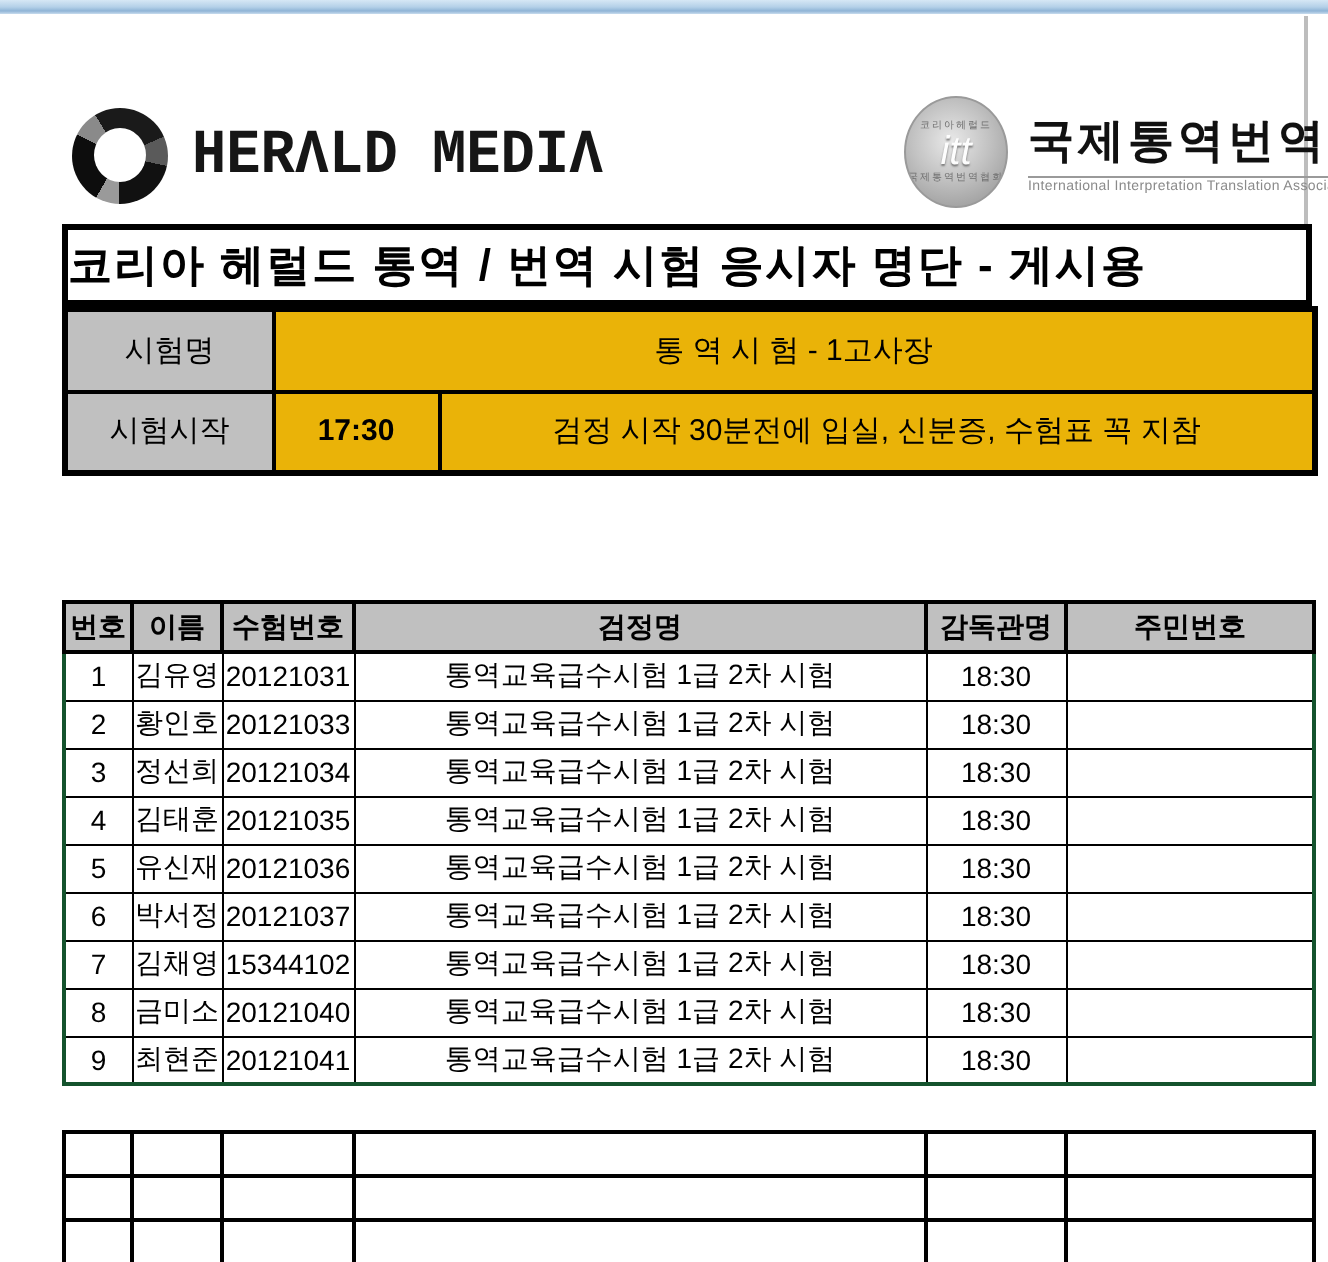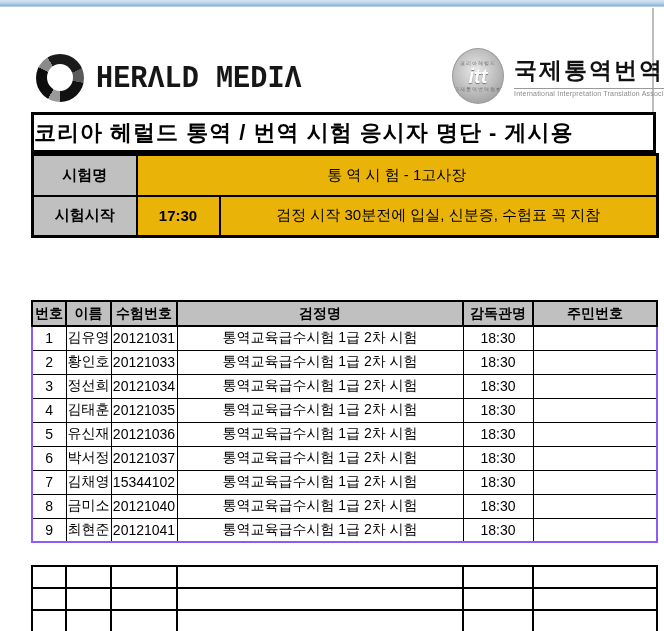--- a/index.html
+++ b/index.html
@@ -36,46 +36,46 @@
   .assoc { position:absolute; left:452px; top:48px; display:flex; align-items:center; gap:10px; }
   .itt-stamp {
     width:52px; height:56px; border-radius:50%;
     background:radial-gradient(circle at 45% 40%, #e9e9e9 0%, #c2c2c2 45%, #8f8f8f 100%);
     border:1px solid #9a9a9a; position:relative;
     display:flex; flex-direction:column; align-items:center; justify-content:center;
     overflow:hidden; flex:0 0 auto;
   }
   .itt-tiny-top, .itt-tiny-bottom { font-size:5px; color:#6e6e6e; letter-spacing:1px; line-height:6px; }
   .itt-core {
-    font-size:20px; font-weight:700; font-style:italic; color:#fdfdfd; line-height:20px;
+    font-size:20px; font-weight:400; font-style:italic; color:#fdfdfd; line-height:20px;
     text-shadow:0 1px 1px #777;
   }
   .assoc-names { display:flex; flex-direction:column; }
   .assoc-kr { font-size:23px; font-weight:700; letter-spacing:2px; color:#111; white-space:nowrap; }
   .assoc-rule { height:1px; background:#9a9a9a; margin:2px 0 1px 0; }
   .assoc-en { font-size:7px; color:#8a8a8a; white-space:nowrap; letter-spacing:.2px; }
   
   .title-box {
     position:absolute; left:31px; top:112px; width:625px; height:41px;
     border:3px solid #000; display:flex; align-items:center; justify-content:flex-start;
     background:#fff;
   }
   .title-text { font-size:22px; font-weight:700; letter-spacing:1px; white-space:nowrap; }
   
   table { border-collapse:collapse; table-layout:fixed; }
   .info-table { position:absolute; left:31px; top:153px; width:625px; }
   .info-table td {
     border:2px solid #000; height:41px; text-align:center; vertical-align:middle;
     font-size:15px; overflow:hidden; white-space:nowrap; background:#eab308;
   }
-  .info-table td.lbl { background:#c0c0c0; font-weight:700; }
+  .info-table td.lbl { background:#c0c0c0; font-weight:400; }
   .info-table td.bold-val { font-weight:700;margin-top:42px; }
   .info-table { border:3px solid #000; }
   
-  .roster-table { position:absolute; left:31px; top:300px; width:625px; border:2px solid #8b5cf6; }
+  .roster-table { position:absolute; left:31px; top:300px; width:625px; border:2px solid #14532d; }
   .roster-table th {
     border:2px solid #000; background:#c0c0c0; font-size:14px; font-weight:700;
     height:25px; text-align:center; vertical-align:middle; overflow:hidden; white-space:nowrap;
   }
   .roster-table td {
     border:1px solid #000; font-size:14px; height:24px; text-align:center;
     vertical-align:middle; overflow:hidden; white-space:nowrap; background:#fff;
   }
   
   .empty-table { position:absolute; left:31px; top:565px; width:625px; border:2px solid #000; }

